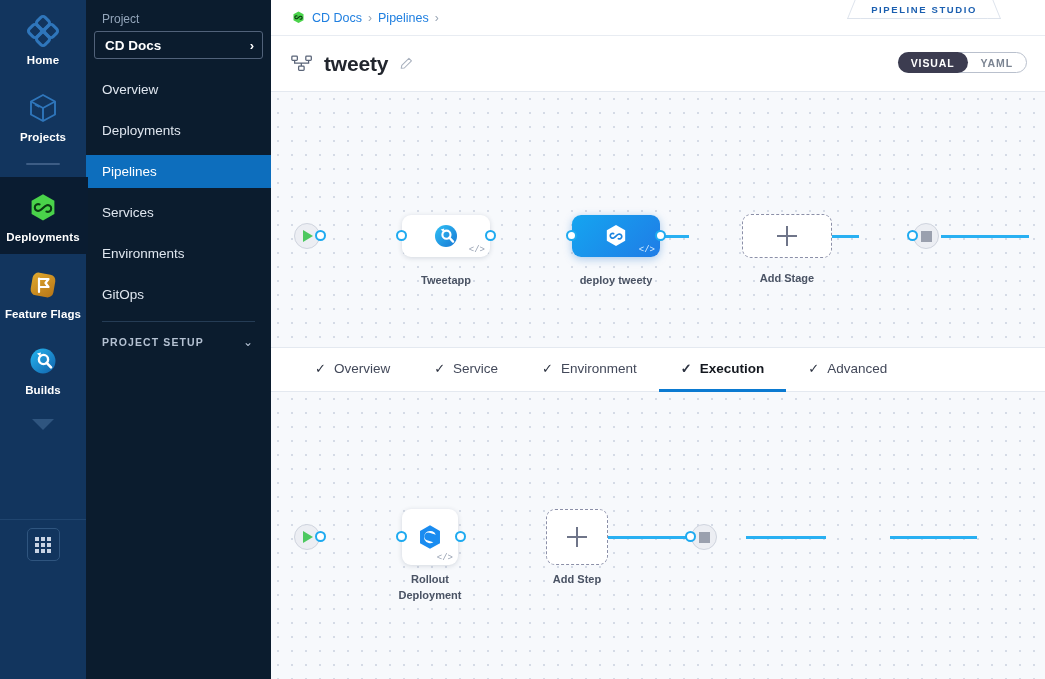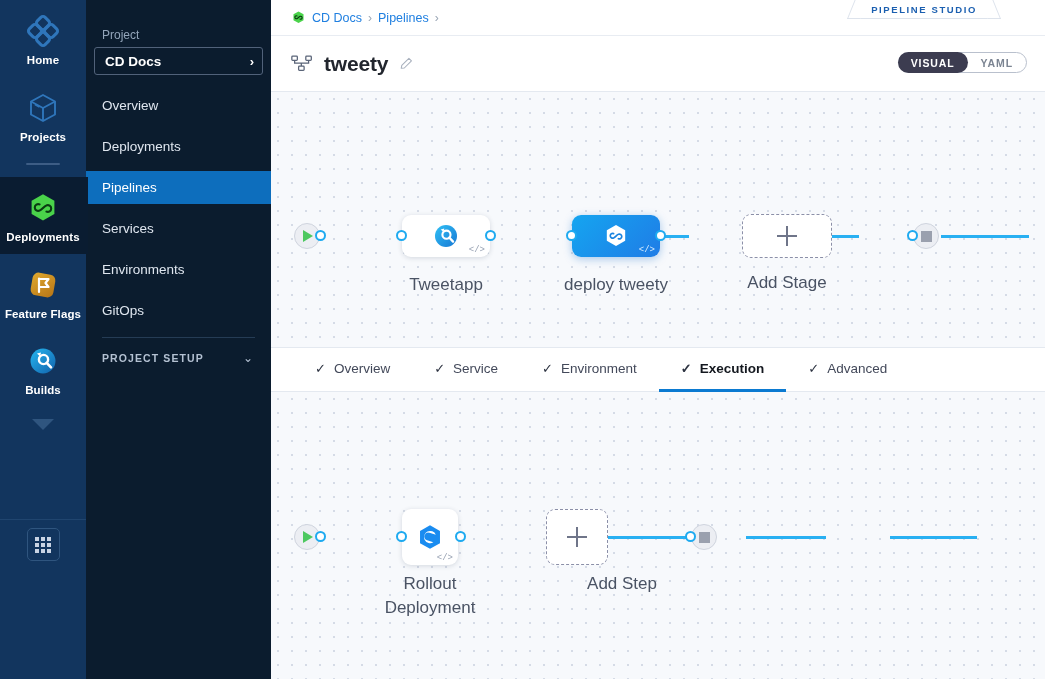--- a/index.html
+++ b/index.html
@@ -47,21 +47,21 @@
   }
   .grid-dots { display: grid; grid-template-columns: repeat(3, 4px); grid-gap: 2px; }
   .grid-dots i { width: 4px; height: 4px; background: #c9d4e4; display:block; }
 
   
   .sidebar {
     width: 185px; flex: 0 0 185px; height: 679px;
     background: #0b1c2e; padding-top: 12px;
   }
   .proj-label {
-    color: #93a5ba; font-size: 12px; padding: 0 16px 5px 16px; margin-top: 16px;
+    color: #93a5ba; font-size: 12px; padding: 0 16px 5px 16px;
   }
   .proj-select {
     margin: 0 8px 14px 8px; height: 28px;
     border: 1px solid #51627a; border-radius: 3px;
     display: flex; align-items: center; justify-content: space-between;
     padding: 0 8px 0 10px; cursor: pointer;
   }
   .proj-name { color: #ffffff; font-size: 13.5px; font-weight: bold; }
   .chev-r { color: #ffffff; font-size: 13px; font-weight: bold; line-height: 1; }
   .nav-item {
@@ -157,22 +157,22 @@
   .stage-card.selected {
     background: linear-gradient(135deg, #15a5f0 0%, #1f7ce6 100%);
     box-shadow: 0 2px 8px rgba(20,110,200,.35);
   }
   .code-mark {
     position: absolute; right: 5px; bottom: 2px;
     font-size: 9px; color: #98a2b3; font-family: "Liberation Mono", monospace;
   }
   .stage-card.selected .code-mark { color: #d7ecff; }
   .node-label {
-    position: absolute; text-align: center; font-size: 17px; color: #4a5364;
-    width: 160px; left: 50%; transform: translateX(-50%); line-height: 1.42;
+    position: absolute; text-align: center; font-size: 11px; color: #4a5364;
+    width: 160px; left: 50%; transform: translateX(-50%); line-height: 1.42; font-weight: bold;
   }
   .dashed-node {
     border: 1.6px dashed #8b8fa8; border-radius: 9px; background: #ffffff;
     display: flex; align-items: center; justify-content: center; cursor: pointer;
   }
   .plus {
     position: relative; width: 20px; height: 20px;
   }
   .plus:before, .plus:after {
     content:""; position:absolute; background:#6f7589;
@@ -477,21 +477,21 @@
         <div class="port" style="left:-6px; top:22px;"></div>
         <div class="port" style="left:53px; top:22px;"></div>
         <div class="node-label" style="top:63px; white-space:pre-line;">Rollout
 Deployment</div>
       </div>
 
       <div class="node" style="left:275px; top:117px;">
         <div class="dashed-node" style="width:62px; height:56px;">
           <div class="plus"></div>
         </div>
-        <div class="node-label" style="top:63px;text-align:right;">Add Step</div>
+        <div class="node-label" style="top:63px;">Add Step</div>
       </div>
 
       <div class="node" style="left:420px; top:132px;">
         <div class="circ-node">
             <div class="stop-sq"></div>
           </div>
         <div class="port" style="left:-6px; top:7px;"></div>
       </div>
     </div>
 

